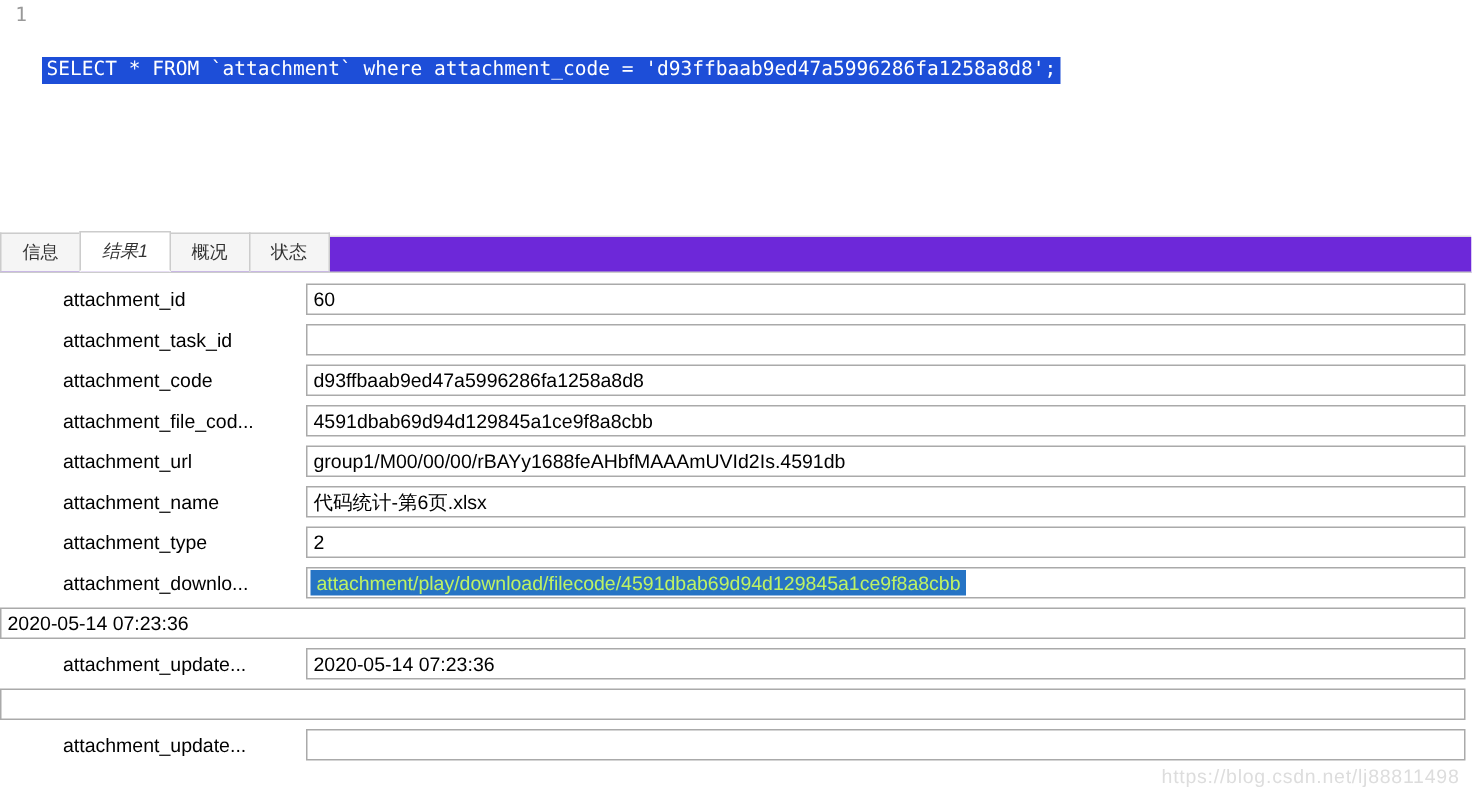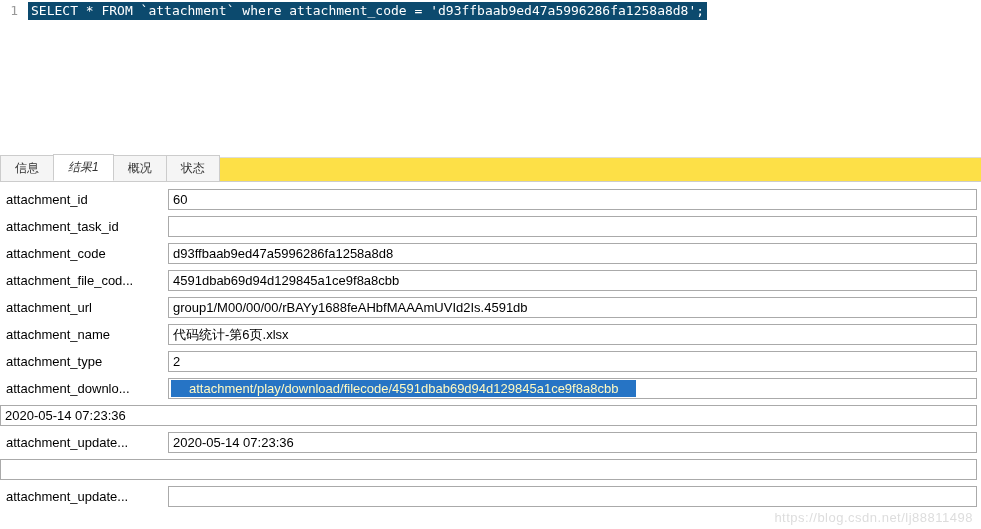--- a/index.html
+++ b/index.html
@@ -27,31 +27,32 @@
       line-height: 18px;
     }
     .line-number {
       width: 28px;
       text-align: right;
       padding-right: 10px;
       color: #999;
       user-select: none;
     }
     .code-text {
-      background: #0c4a6e;
+      background: #1d4ed8;
       color: #fff;
       padding: 0 3px;
       white-space: pre;
+      margin-top: 36px;
     }
     .tabs {
       display: flex;
       border-bottom: 1px solid #ccc;
       height: 24px;
       align-items: flex-end;
-      background: #fde047;
+      background: #6d28d9;
     }
     .tab {
       padding: 4px 14px;
       border: 1px solid #ccc;
       border-bottom: none;
       margin-right: -1px;
       background: #f5f5f5;
       cursor: pointer;
       font-size: 12px;
       color: #333;
@@ -72,20 +73,21 @@
       height: 27px;
     }
     .row-label {
       width: 168px;
       padding-left: 6px;
       font-size: 13px;
       color: #000;
       white-space: nowrap;
       overflow: hidden;
       text-overflow: ellipsis;
+      margin-left: 36px;
     }
     .row-input {
       flex: 1;
       margin-right: 4px;
     }
     .row-input input {
       width: 100%;
       height: 21px;
       border: 1px solid #aaa;
       padding: 1px 4px;
@@ -98,22 +100,22 @@
       position: relative;
       display: inline-block;
       width: 100%;
     }
     .sel-highlight {
       position: absolute;
       left: 3px;
       top: 2px;
       height: 17px;
       background: #2674c5;
-      color: #fef9c3;
-      padding: 0 18px;
+      color: #bef264;
+      padding: 0 4px;
       font-size: 13px;
       line-height: 17px;
       pointer-events: none;
       white-space: nowrap;
     }
     .watermark {
       position: absolute;
       right: 8px;
       bottom: 4px;
       color: #ddd;

